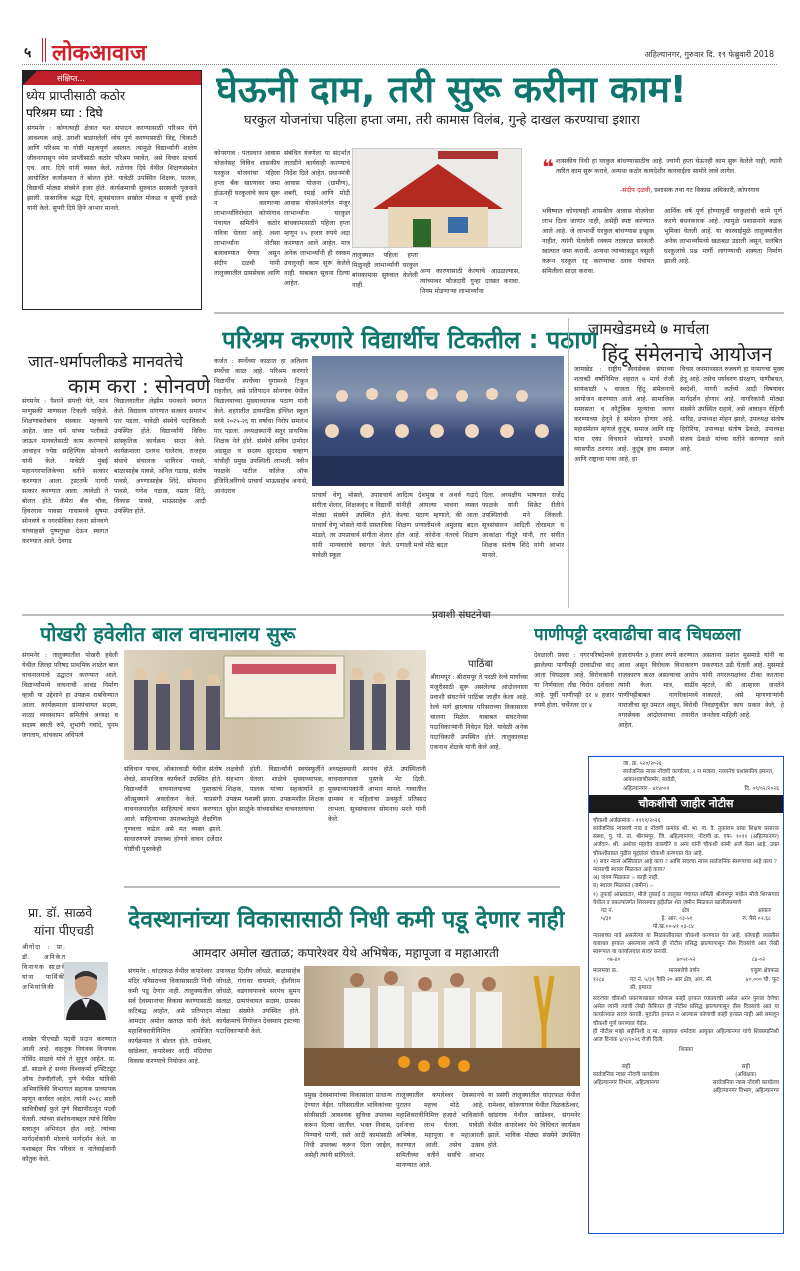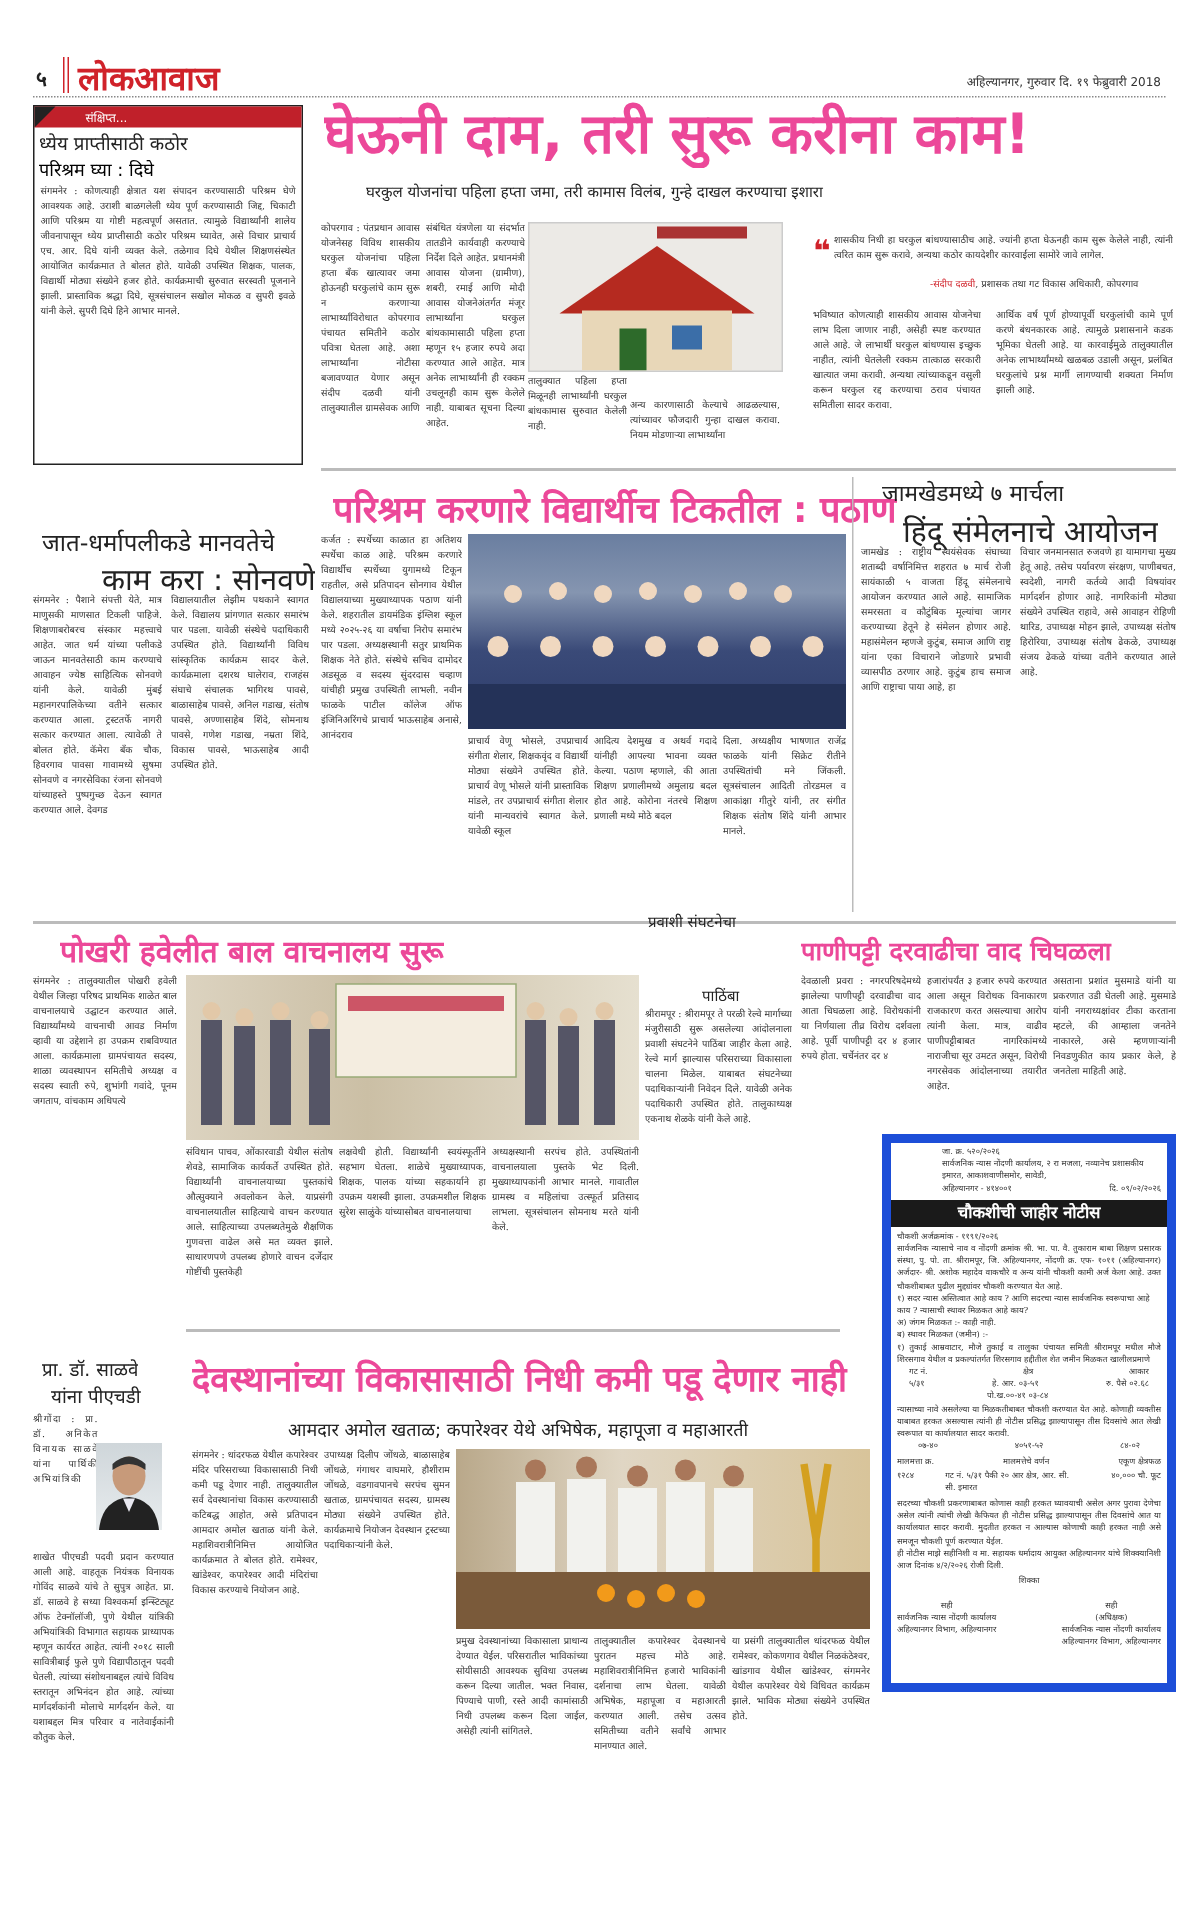--- a/index.html
+++ b/index.html
@@ -2,21 +2,21 @@
 <html><head>
 <meta charset="utf-8">
 <style>
 *{box-sizing:border-box;margin:0;padding:0}
 body{width:800px;height:1271px;background:#fff;font-family:"DejaVu Sans",sans-serif;color:#222;position:relative;overflow:hidden}
 .abs{position:absolute}
 .txt{font-family:"DejaVu Serif",serif;font-size:6.3px;line-height:10px;color:#333;text-align:justify;overflow:hidden}
 .rule{border-top:1px dotted #888}
 .hr{border-top:2px solid #bbb}
 .photo{background:#bbb;overflow:hidden}
-.hl{font-family:"DejaVu Sans",sans-serif;font-weight:bold;color:#ec4899;white-space:nowrap;overflow:hidden}
+.hl{font-family:"DejaVu Sans",sans-serif;font-weight:bold;color:#0f766e;white-space:nowrap;overflow:hidden}
 .sub{font-family:"DejaVu Sans",sans-serif;color:#222;white-space:nowrap;overflow:hidden}
 </style>
 </head>
 <body>
 
 <div class="abs" style="left:0;top:36px;width:800px;height:28px;">
   <span class="abs" style="left:24px;top:6px;font-size:14px;font-weight:bold;color:#222">५</span>
   <span class="abs" style="left:42px;top:2px;width:4px;height:24px;border-left:1px solid #d0222a;border-right:1px solid #d0222a"></span>
   <span class="abs" style="left:52px;top:0;font-size:22px;font-weight:bold;color:#d0222a;font-family:'DejaVu Sans',sans-serif">लोकआवाज</span>
   <span class="abs" style="right:26px;top:12px;font-size:8px;color:#333">अहिल्यानगर, गुरुवार दि. १९ फेब्रुवारी 2018</span>
@@ -27,21 +27,21 @@
   <div style="height:14px;background:#c0202a;position:relative">
     <div style="position:absolute;left:0;top:0;width:0;height:0;border-top:14px solid #222;border-right:14px solid transparent"></div>
     <span style="position:absolute;left:34px;top:1px;color:#fff;font-size:8px;font-weight:normal">संक्षिप्त...</span>
   </div>
   <div style="font-size:12.5px;padding:2px 3px 0;white-space:nowrap">ध्येय प्राप्तीसाठी कठोर</div>
   <div style="font-size:12px;padding:0 3px;white-space:nowrap;color:#000000">परिश्रम घ्या : दिघे</div>
   <div class="txt" style="padding:2px 4px;height:185px">संगमनेर : कोणत्याही क्षेत्रात यश संपादन करण्यासाठी परिश्रम घेणे आवश्यक आहे. उराशी बाळगलेली ध्येय पूर्ण करण्यासाठी जिद्द, चिकाटी आणि परिश्रम या गोष्टी महत्वपूर्ण असतात. त्यामुळे विद्यार्थ्यांनी शालेय जीवनापासून ध्येय प्राप्तीसाठी कठोर परिश्रम घ्यावेत, असे विचार प्राचार्य एच. आर. दिघे यांनी व्यक्त केले. तळेगाव दिघे येथील शिक्षणसंस्थेत आयोजित कार्यक्रमात ते बोलत होते. यावेळी उपस्थित शिक्षक, पालक, विद्यार्थी मोठ्या संख्येने हजर होते. कार्यक्रमाची सुरुवात सरस्वती पूजनाने झाली. प्रास्ताविक श्रद्धा दिघे, सूत्रसंचालन सखोल मोकळ व सुपरी इवळे यांनी केले. सुपरी दिघे हिने आभार मानले.</div>
 </div>
 
 <div class="abs hl" style="left:216px;top:68px;width:570px;font-size:37px;letter-spacing:0px;line-height:44px">घेऊनी दाम, तरी सुरू करीना काम!</div>
-<div class="abs sub" style="left:244px;top:120px;font-size:10px">घरकुल योजनांचा पहिला हप्ता जमा, तरी कामास विलंब, गुन्हे दाखल करण्याचा इशारा</div>
+<div class="abs sub" style="left:244px;top:110px;font-size:13px">घरकुल योजनांचा पहिला हप्ता जमा, तरी कामास विलंब, गुन्हे दाखल करण्याचा इशारा</div>
 <div class="abs txt" style="left:214px;top:148px;width:66px;height:160px">कोपरगाव : पंतप्रधान आवास योजनेसह विविध शासकीय घरकुल योजनांचा पहिला हप्ता बँक खात्यावर जमा होऊनही घरकुलांचे काम सुरू न करणाऱ्या लाभार्थ्यांविरोधात कोपरगाव पंचायत समितीने कठोर पवित्रा घेतला आहे. अशा लाभार्थ्यांना नोटीसा बजावण्यात येणार असून संदीप दळवी यांनी तालुक्यातील ग्रामसेवक आणि</div>
 <div class="abs txt" style="left:284px;top:148px;width:66px;height:160px">संबंधित यंत्रणेला या संदर्भात तातडीने कार्यवाही करण्याचे निर्देश दिले आहेत. प्रधानमंत्री आवास योजना (ग्रामीण), शबरी, रमाई आणि मोदी आवास योजनेअंतर्गत मंजूर लाभार्थ्यांना घरकुल बांधकामासाठी पहिला हप्ता म्हणून १५ हजार रुपये अदा करण्यात आले आहेत. मात्र अनेक लाभार्थ्यांनी ही रक्कम उचलूनही काम सुरू केलेले नाही. याबाबत सूचना दिल्या आहेत.</div>
 <div class="abs photo" style="left:352px;top:148px;width:170px;height:100px;background:#eceae6;border:1px solid #ccc">
   <svg width="170" height="100">
     <polygon points="20,60 85,15 150,60" fill="#b52a20"></polygon>
     <rect x="35" y="58" width="100" height="40" fill="#e8d7b8"></rect>
     <rect x="60" y="70" width="18" height="28" fill="#2d6a2a"></rect>
     <rect x="95" y="68" width="20" height="16" fill="#3b6ea8"></rect>
     <rect x="85" y="2" width="60" height="8" fill="#a33"></rect>
   </svg>
@@ -127,21 +127,21 @@
 <div class="abs sub" style="left:432px;top:607px;font-size:10px">प्रवाशी संघटनेचा</div>
 <div class="abs sub" style="left:468px;top:656px;font-size:10px">पाठिंबा</div>
 <div class="abs txt" style="left:430px;top:672px;width:98px;height:214px">श्रीरामपूर : श्रीरामपूर ते परळी रेल्वे मार्गाच्या मंजुरीसाठी सुरू असलेल्या आंदोलनाला प्रवाशी संघटनेने पाठिंबा जाहीर केला आहे. रेल्वे मार्ग झाल्यास परिसराच्या विकासाला चालना मिळेल. याबाबत संघटनेच्या पदाधिकाऱ्यांनी निवेदन दिले. यावेळी अनेक पदाधिकारी उपस्थित होते. तालुकाध्यक्ष एकनाथ शेळके यांनी केले आहे.</div>
 
 <div class="abs hl" style="left:534px;top:622px;font-size:17px">पाणीपट्टी दरवाढीचा वाद चिघळला</div>
 <div class="abs txt" style="left:534px;top:650px;width:80px;height:236px">देवळाली प्रवरा : नगरपरिषदेमध्ये झालेल्या पाणीपट्टी दरवाढीचा वाद आता चिघळला आहे. विरोधकांनी या निर्णयाला तीव्र विरोध दर्शवला आहे. पूर्वी पाणीपट्टी दर ४ हजार रुपये होता. चर्चेनंतर दर ४</div>
 <div class="abs txt" style="left:618px;top:650px;width:80px;height:100px">हजारांपर्यंत ३ हजार रुपये करण्यात आला असून विरोधक विनाकारण राजकारण करत असल्याचा आरोप त्यांनी केला. मात्र, वाढीव पाणीपट्टीबाबत नागरिकांमध्ये नाराजीचा सूर उमटत असून, विरोधी नगरसेवक आंदोलनाच्या तयारीत आहेत.</div>
 <div class="abs txt" style="left:702px;top:650px;width:82px;height:100px">असताना प्रशांत मुसमाडे यांनी या प्रकरणात उडी घेतली आहे. मुसमाडे यांनी नगराध्यक्षांवर टीका करताना म्हटले, की आम्हाला जनतेने नाकारले, असे म्हणणाऱ्यांनी निवडणुकीत काय प्रकार केले, हे जनतेला माहिती आहे.</div>
 <div class="abs hr" style="left:124px;top:886px;width:436px"></div>
 
-<div class="abs" style="left:588px;top:756px;width:196px;height:372px;border:6px solid #1d4ed8;padding:2px 4px;font-family:'DejaVu Serif',serif;font-size:5.5px;line-height:8.2px;color:#333;overflow:hidden">
+<div class="abs" style="left:588px;top:756px;width:196px;height:478px;border:1px solid #1d4ed8;padding:2px 4px;font-family:'DejaVu Serif',serif;font-size:5.5px;line-height:8.2px;color:#333;overflow:hidden">
   <div style="padding-left:30px">जा. क्र. ५२०/२०२६</div>
   <div style="padding-left:30px">सार्वजनिक न्यास नोंदणी कार्यालय, २ रा मजला, नव्यानेच प्रशासकीय इमारत, आकाशवाणीसमोर, सावेडी,</div>
   <div style="display:flex;justify-content:space-between;padding-left:30px">
     <span>अहिल्यानगर - ४१४००१</span>
     <span>दि. ०९/०२/२०२६</span>
   </div>
   <div style="background:#1a1a1a;color:#fff;font-family:'DejaVu Sans',sans-serif;font-weight:bold;font-size:11px;line-height:18px;text-align:center;margin:3px -4px">चौकशीची जाहीर नोटीस</div>
   <div>चौकशी अर्जक्रमांक - ११९१/२०२६</div>
   <div style="text-align:justify">सार्वजनिक न्यासाचे नाव व नोंदणी क्रमांक श्री. भा. पा. वै. तुकाराम बाबा शिक्षण प्रसारक संस्था, पु. पो. ता. श्रीरामपूर, जि. अहिल्यानगर, नोंदणी क्र. एफ- १०११ (अहिल्यानगर) अर्जदार- श्री. अशोक महादेव वाकचौरे व अन्य यांनी चौकशी कामी अर्ज केला आहे. उक्त चौकशीबाबत पुढील मुद्द्यांवर चौकशी करण्यात येत आहे.</div>
   <div>१) सदर न्यास अस्तित्वात आहे काय ? आणि सदरचा न्यास सार्वजनिक स्वरूपाचा आहे काय ? न्यासाची स्थावर मिळकत आहे काय?</div>

